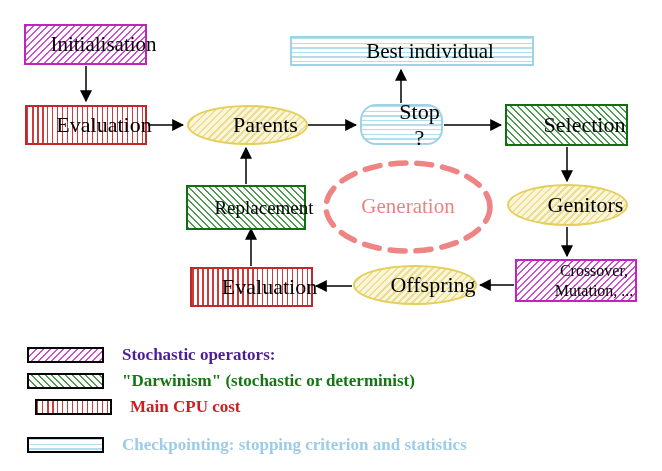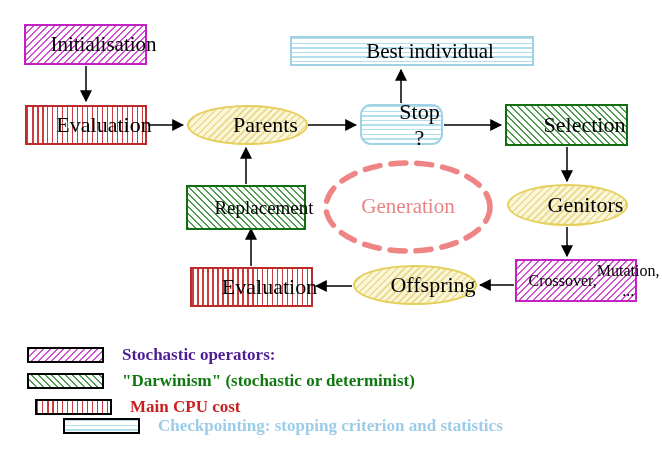--- a/index.html
+++ b/index.html
@@ -66,27 +66,27 @@
 </svg>
 
 <div class="node p-magenta f21" style="left:24px; top:24px; width:123px; height:41px;">Initialisation</div>
 
 <div class="node p-red f22" style="left:25px; top:105px; width:122px; height:40px;">Evaluation</div>
 
 <div class="node p-yellow ellipse f22" style="left:187px; top:105px; width:121px; height:40px;">Parents</div>
 
 <div class="node p-cyan f21" style="left:290px; top:36px; width:244px; height:30px;">Best individual</div>
 
-<div class="node p-cyan f22" style="left:360px; top:104px; width:83px; height:41px; border-radius:11px;">Stop ?</div>
+<div class="node p-cyan f22" style="left:360px; top:104px; width:83px; height:41px; border-radius:16px;">Stop ?</div>
 
 <div class="node p-green f22" style="left:505px; top:104px; width:123px; height:42px;">Selection</div>
 
 <div class="node p-yellow ellipse f22" style="left:507px; top:184px; width:121px; height:42px;">Genitors</div>
 
-<div class="node p-magenta f16" style="left:515px; top:259px; width:122px; height:43px; flex-direction:row;">
+<div class="node p-magenta f16" style="left:515px; top:259px; width:122px; height:43px; flex-direction:column;">
   <span>Crossover,</span>
   <span>Mutation, ...</span>
 </div>
 
 <div class="node p-yellow ellipse f22" style="left:353px; top:265px; width:124px; height:40px;">Offspring</div>
 
 <div class="node p-red f22" style="left:190px; top:267px; width:123px; height:40px;">Evaluation</div>
 
 <div class="node p-green f19" style="left:186px; top:185px; width:120px; height:45px;text-align:right;">Replacement</div>
 
@@ -100,16 +100,16 @@
 <div class="legend-row" style="top:372px;">
   <span class="swatch p-green"></span>
   <span class="legend-text t-green">"Darwinism" (stochastic or determinist)</span>
 </div>
 
 <div class="legend-row" style="top:398px;padding-left:8px;">
   <span class="swatch p-red"></span>
   <span class="legend-text t-red">Main CPU cost</span>
 </div>
 
-<div class="legend-row" style="top:417px;margin-left:36px;">
+<div class="legend-row" style="top:436px;">
   <span class="swatch p-cyan"></span>
   <span class="legend-text t-blue">Checkpointing: stopping criterion and statistics</span>
 </div>
 
 </body></html>

